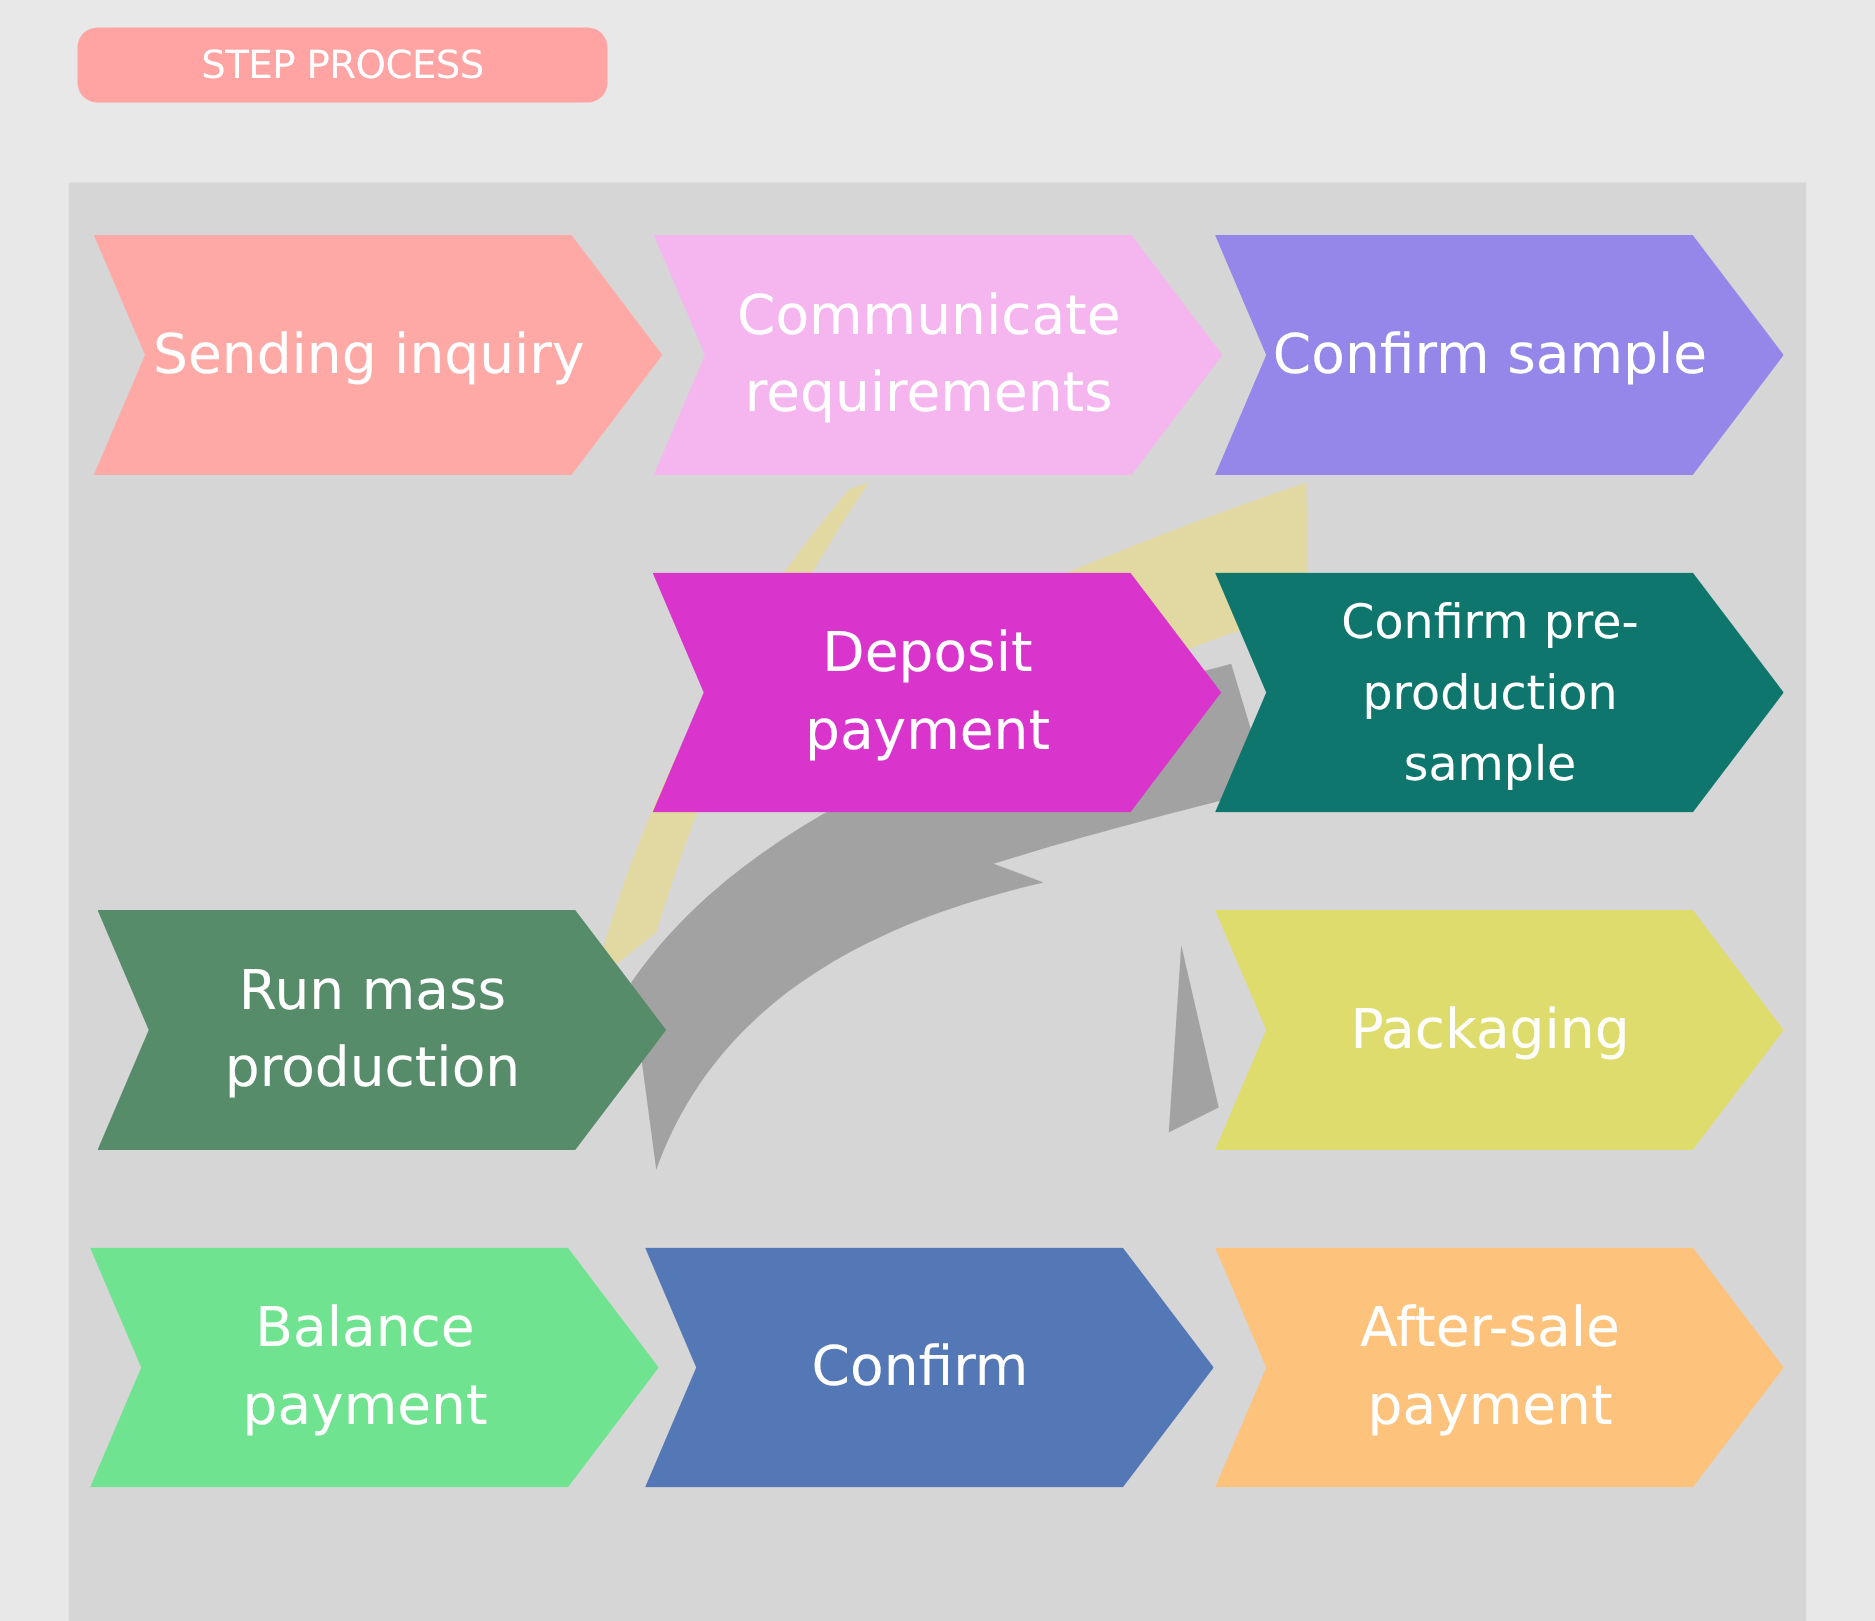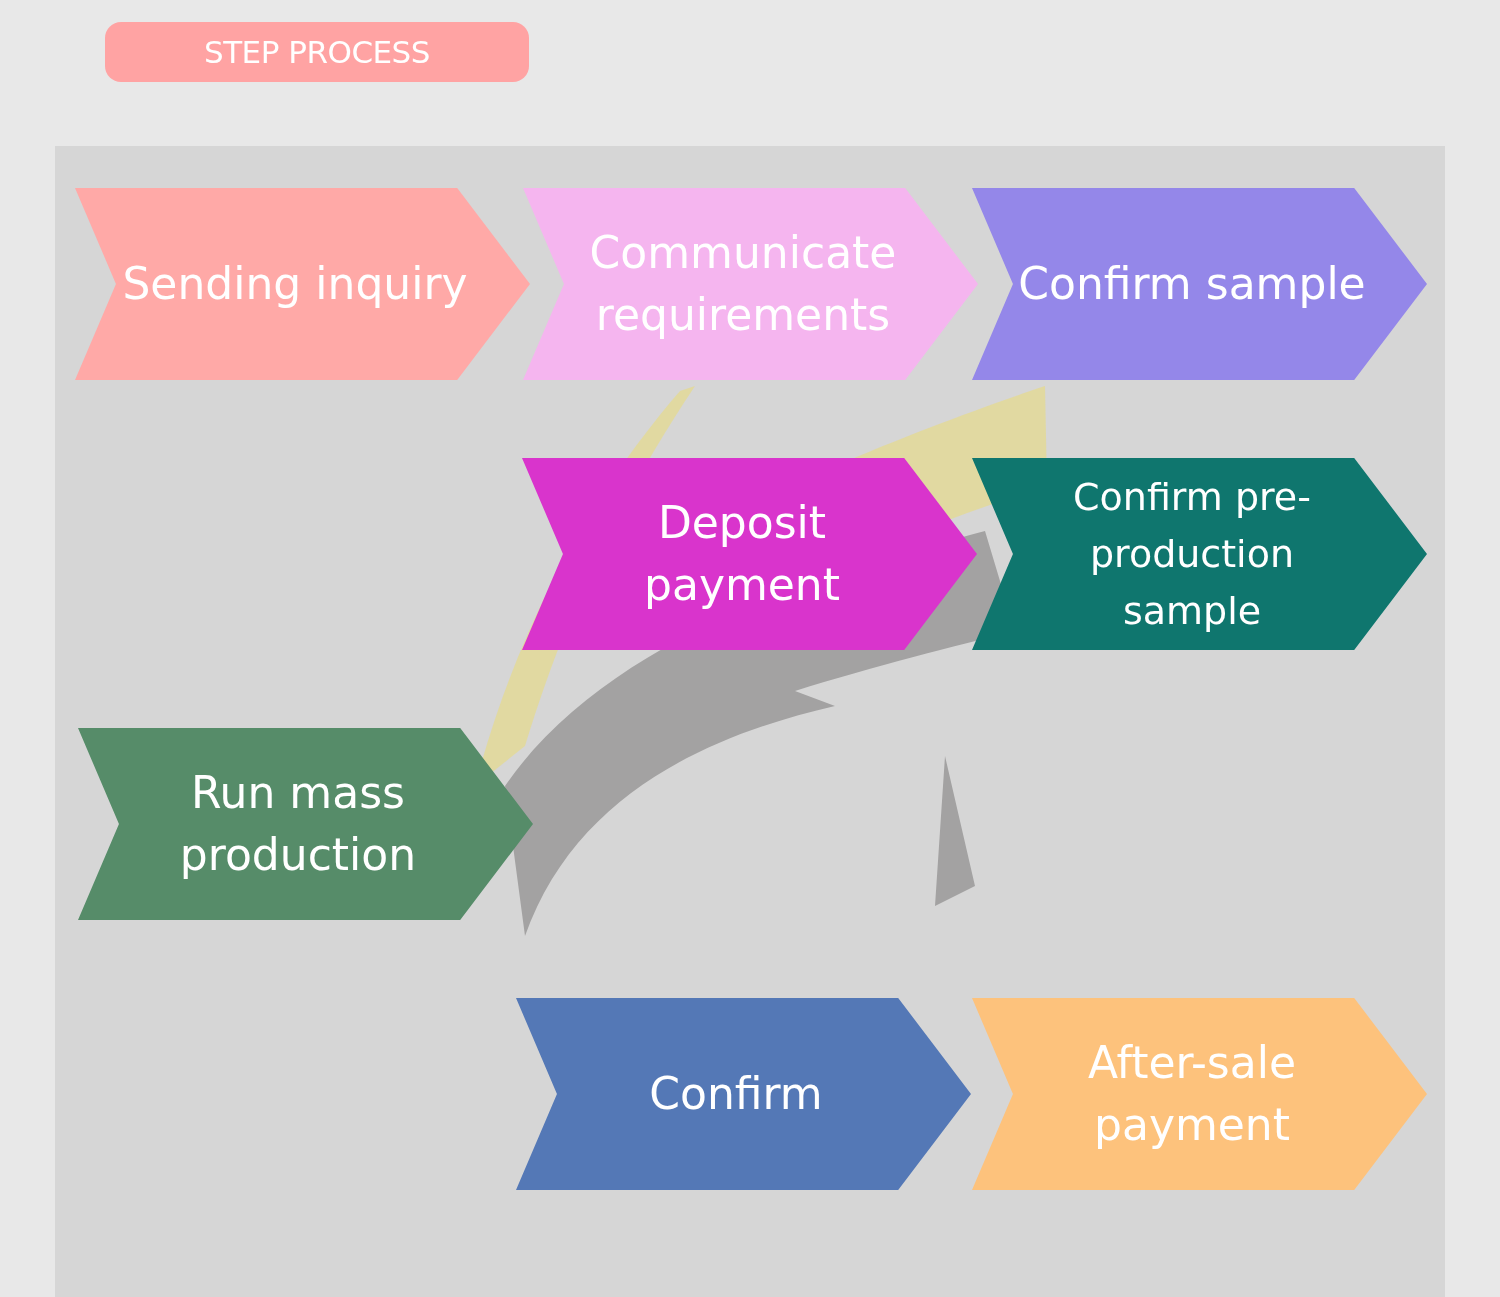--- a/index.html
+++ b/index.html
@@ -1,17 +1,17 @@
 <!DOCTYPE html>
 <html><head>
 <meta charset="utf-8">
 <style>
   html,body{margin:0;padding:0;}
   body{width:1500px;height:1297px;background:#e8e8e8;position:relative;overflow:hidden;font-family:"DejaVu Sans","Liberation Sans",sans-serif;}
-  .badge{position:absolute;left:62px;top:22px;width:424px;height:60px;border-radius:16px;background:#ffa3a3;color:#fff;font-size:31px;display:flex;align-items:center;justify-content:center;letter-spacing:-0.5px;margin-left:43px;}
+  .badge{position:absolute;left:62px;top:22px;width:424px;height:60px;border-radius:16px;background:#ffa3a3;color:#fff;font-size:31px;display:flex;align-items:center;justify-content:center;letter-spacing:-0.5px;}
   .panel{position:absolute;left:55px;top:146px;width:1390px;height:1274px;background:#d6d6d6;overflow:hidden;}
   .deco{position:absolute;left:0;top:0;width:1390px;height:1096px;}
   .step{position:absolute;width:455px;height:192px;display:flex;align-items:center;justify-content:center;text-align:center;color:#fff;font-size:44px;line-height:1.4;padding:0 60px 0 45px;box-sizing:border-box;
     clip-path:polygon(0 0, 84% 0, 100% 50%, 84% 100%, 0 100%, 9% 50%);}
   .step.sm{font-size:38px;line-height:1.5;}
 </style>
 </head>
 <body>
 
 <div class="badge">STEP PROCESS</div>
@@ -23,16 +23,18 @@
   </svg>
 
   <div class="step" style="left:20px;top:42px;background:#ffa9a7">Sending inquiry</div>
   <div class="step" style="left:468px;top:42px;background:#f5b5ef">Communicate requirements</div>
   <div class="step" style="left:917px;top:42px;background:#9487e9">Confirm sample</div>
 
   <div class="step" style="left:467px;top:312px;background:#d934cc">Deposit payment</div>
   <div class="step sm" style="left:917px;top:312px;background:#0f766e">Confirm pre-production sample</div>
 
   <div class="step" style="left:23px;top:582px;background:#568c69">Run mass production</div>
+  <div class="step" style="left:917px;top:582px;background:#dedc6c">Packaging</div>
 
+  <div class="step" style="left:17px;top:852px;background:#6fe38f">Balance payment</div>
   <div class="step" style="left:461px;top:852px;background:#5478b6">Confirm</div>
   <div class="step" style="left:917px;top:852px;background:#fdc27c">After-sale payment</div>
 </div>
 
 </body></html>

